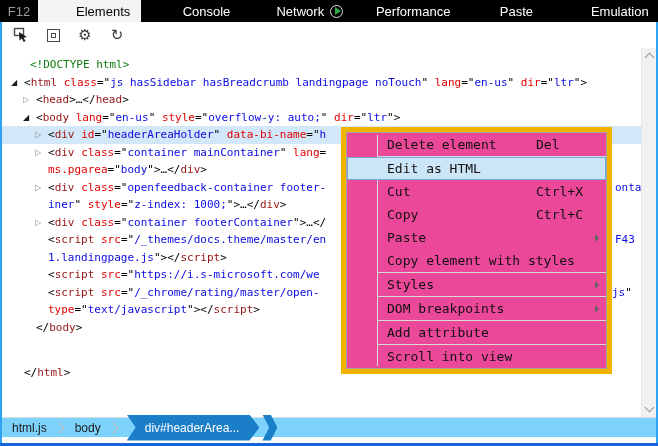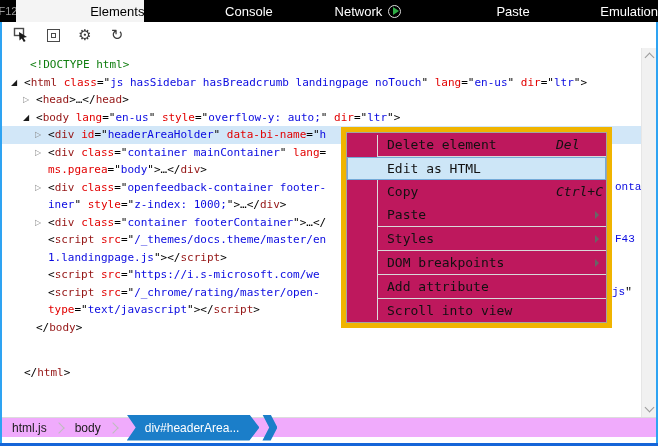--- a/index.html
+++ b/index.html
@@ -4,23 +4,23 @@
 <style>
   * { margin:0; padding:0; box-sizing:border-box; }
   html,body { background:#888; }
   .win {
     width:658px; height:446px; position:relative; overflow:hidden;
     background:#fff; font-family:"Liberation Sans", sans-serif;
   }
   
   .tabbar { height:22px; background:#000; display:flex; align-items:stretch;
             color:#fff; font-size:13px; }
-  .f12lbl { width:16px; display:flex; align-items:center; justify-content:center;
-            color:#9a9a9a; font-size:11px; }
-  .tab { flex:1; display:flex; align-items:center; justify-content:flex-end;
+  .f12lbl { width:38px; display:flex; align-items:center; justify-content:center;
+            color:#9a9a9a; font-size:13px; }
+  .tab { flex:1; display:flex; align-items:center; justify-content:center;
          gap:6px; cursor:default; white-space:nowrap;padding-left:27px; }
   .tab.active { background:#f4f4f4; color:#000; }
   .play { width:13px; height:13px; border:1px solid #dcdcdc; border-radius:50%;
           display:inline-flex; align-items:center; justify-content:center; }
   .play i { display:block; width:0; height:0; border-left:6px solid #2fae45;
             border-top:4px solid transparent; border-bottom:4px solid transparent;
             margin-left:2px; }
   
   .body-area { height:421px; border-left:2px solid #2ea3f2; border-right:2px solid #2ea3f2;
                background:#fff; }
@@ -43,46 +43,46 @@
   .mk { position:absolute; top:0; font-size:8px; line-height:17.5px;
         font-family:"DejaVu Sans", sans-serif; }
   .mk.exp { color:#1a1a1a; }
   .mk.col { color:#8a8a8a; }
   .code { display:inline-block; }
   .seg-p { color:#000; }
   .seg-t { color:#941414; }
   .seg-a { color:#e20000; }
   .seg-v { color:#0a0ae0; }
   .seg-g { color:#0e7d0e; }
-  .frag { position:absolute; top:0; white-space:pre;font-family:Liberation Mono, monospace; }
+  .frag { position:absolute; top:0; white-space:pre; }
   
   .sbar { position:absolute; right:0; top:0; bottom:0; width:15px; background:#f1f1f1;
           border-left:1px solid #e6e6e6; }
   .sb-arrow { position:absolute; left:4px; width:7px; height:7px; }
   .sb-up { top:6px; border-top:1.5px solid #9a9a9a; border-left:1.5px solid #9a9a9a;
            transform:rotate(45deg); }
   .sb-down { bottom:6px; border-bottom:1.5px solid #9a9a9a; border-right:1.5px solid #9a9a9a;
              transform:rotate(45deg); }
   
   .menu-outer { position:absolute; left:339px; top:79px; width:271px;
                 border:5px solid #f0b400; z-index:5; }
-  .menu { border:1px solid #a3a3a3; background:#be185d; position:relative;
+  .menu { border:1px solid #a3a3a3; background:#ec4899; position:relative;
           font-size:13px; color:#111; }
   .menu:before { content:""; position:absolute; left:30px; top:2px; bottom:2px;
                  width:1px; background:#dcdcdc; }
   .mi { height:23px; display:flex; align-items:center; padding-left:40px;
         position:relative; cursor:default; }
   .mi.hover { background:#cde6f7; box-shadow:inset 0 0 0 1px #74aad8; }
-  .mi .sc { position:absolute; left:209px;font-style:italic; }
+  .mi .sc { position:absolute; left:189px; }
   .mi .arr { position:absolute; right:7px; width:0; height:0;
              border-left:4px solid #666; border-top:4px solid transparent;
              border-bottom:4px solid transparent; }
   .msep { height:1px; background:#d9d9d9; margin-left:31px; }
   
-  .breadcrumb { height:20px; background:#f0abfc; border-top:1px solid #dcdcdc;
+  .breadcrumb { height:20px; background:#7dd3fc; border-top:1px solid #dcdcdc;
                 display:flex; align-items:center; font-size:12px; color:#1a1a1a; }
   .bc-item { padding:0 10px; }
   .bc-sep { width:8px; height:8px; border-top:1px solid #bdbdbd; border-right:1px solid #bdbdbd;
             transform:rotate(45deg); margin:0 2px 0 -2px; }
   .bc-active { margin-left:8px; background:#1b7ec9; color:#fff; height:26px;
                line-height:26px; padding:0 20px 0 18px;
                clip-path:polygon(0 0, calc(100% - 10px) 0, 100% 50%, calc(100% - 10px) 100%, 0 100%, 9px 50%); }
   .bc-tip { width:15px; height:26px; background:#1b7ec9; margin-left:3px;
             clip-path:polygon(0 0, 55% 0, 100% 50%, 55% 100%, 0 100%, 45% 50%); }
 </style>
@@ -98,20 +98,23 @@
           <span>Elements</span>
         </div>
         <div class="tab">
           <span>Console</span>
         </div>
         <div class="tab">
           <span>Network</span>
           <span class="play">
             <i></i>
           </span>
+        </div>
+        <div class="tab">
+          <span>Performance</span>
         </div>
         <div class="tab">
           <span>Paste</span>
         </div>
         <div class="tab">
           <span>Emulation</span>
         </div>
       </div>
   </div>
 
@@ -167,26 +170,33 @@
         <div class="menu" id="menu">
             <div class="mi">
               <span class="lbl">Delete element</span>
               <span class="sc">Del</span>
             </div>
             <div class="msep"></div>
             <div class="mi hover">
               <span class="lbl">Edit as HTML</span>
             </div>
             <div class="mi">
+              <span class="lbl">Cut</span>
+              <span class="sc">Ctrl+X</span>
+            </div>
+            <div class="mi">
               <span class="lbl">Copy</span>
               <span class="sc">Ctrl+C</span>
             </div>
             <div class="mi">
               <span class="lbl">Paste</span>
               <span class="arr"></span>
+            </div>
+            <div class="mi">
+              <span class="lbl">Copy element with styles</span>
             </div>
             <div class="msep"></div>
             <div class="mi">
               <span class="lbl">Styles</span>
               <span class="arr"></span>
             </div>
             <div class="msep"></div>
             <div class="mi">
               <span class="lbl">DOM breakpoints</span>
               <span class="arr"></span>

